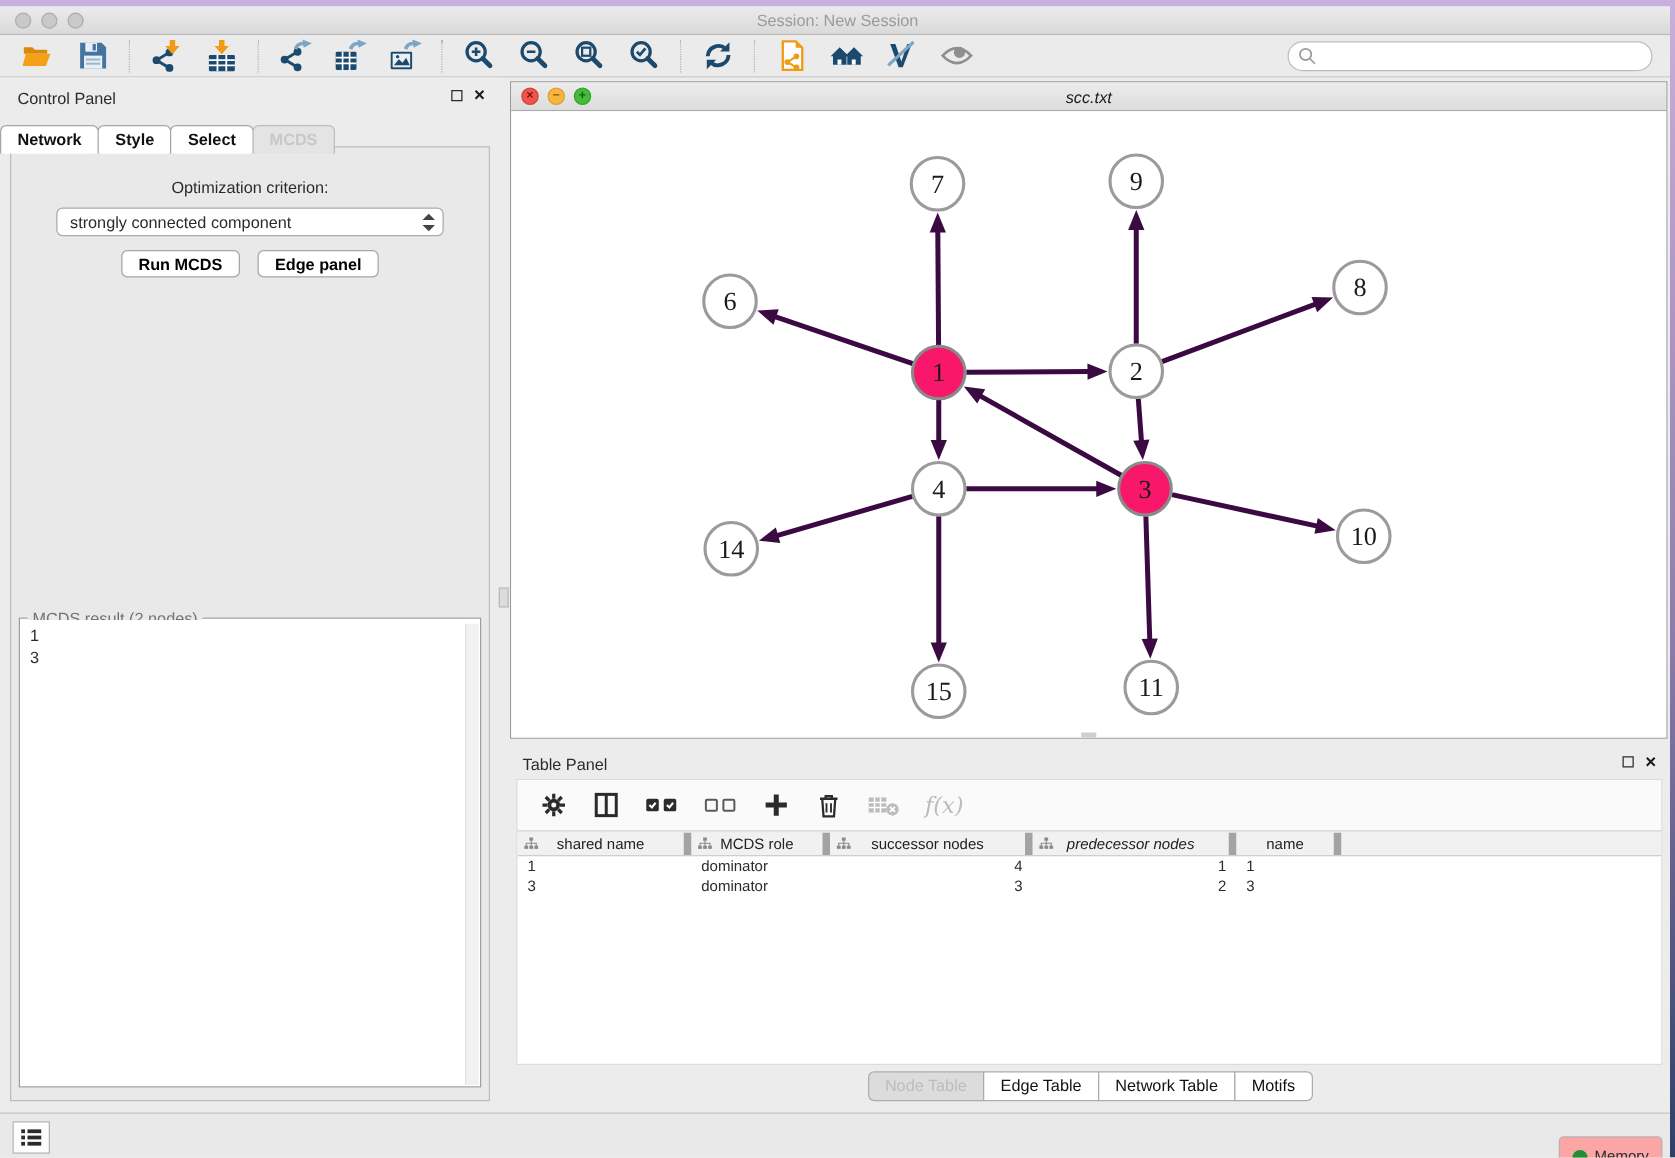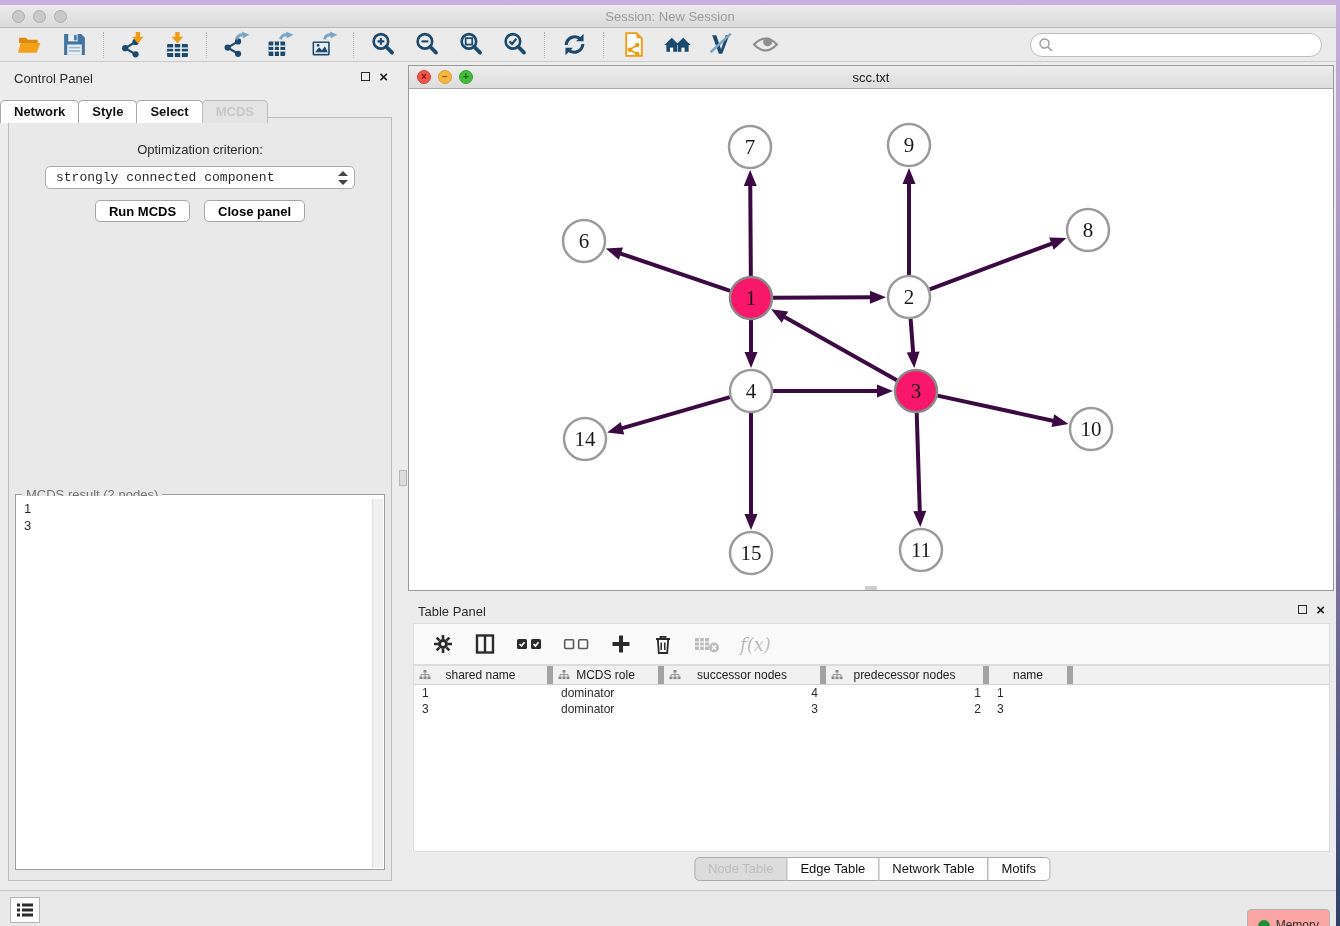--- a/index.html
+++ b/index.html
@@ -38,21 +38,21 @@
 
   .cp-tabs { display:flex; justify-content:flex-start; position:relative; z-index:2; margin-top:8px; }
   .cp-tab { border:1px solid #a6a6a6; border-bottom:none; background:#fff; padding:3px 13px 4px;
     font-size:13px; font-weight:bold; border-radius:5px 5px 0 0; margin-right:-1px; color:#111; }
   .cp-tab.active { background:#e4e4e4; color:#c8c8c8; border-color:#bdbdbd; }
 
   .cp-content { position:absolute; left:8px; right:8px; top:55px; bottom:7px; background:#e9e9e9;
     border:1px solid #bdbdbd; }
   .opt-label { text-align:center; margin-top:24px; font-size:13px; }
   .combo { position:relative; margin:9px 36px 0; height:23px; background:#fff; border:1px solid #ababab;
-    border-radius:5px; display:flex; align-items:center; padding-left:10px; font-size:13px;font-family:Liberation Mono, monospace; }
+    border-radius:5px; display:flex; align-items:center; padding-left:10px; font-size:13px; }
   .combo .stepper { position:absolute; right:6px; top:3px; width:10px; height:16px; }
   .combo .stepper:before, .combo .stepper:after { content:""; position:absolute; left:0; border-left:5px solid transparent; border-right:5px solid transparent; }
   .combo .stepper:before { top:1px; border-bottom:5px solid #444; }
   .combo .stepper:after { bottom:1px; border-top:5px solid #444; }
   .btn-row { display:flex; justify-content:center; gap:14px; margin-top:11px; }
   .push-btn { background:#fff; border:1px solid #a6a6a6; border-radius:5px; height:22px; padding:0 13px;
     font-size:13px; display:flex; align-items:center;font-weight:bold; }
 
   .groupbox { position:absolute; left:6px; right:6px; top:376px; bottom:10px; border:1px solid #9e9e9e; background:#fff; }
   .groupbox .gb-label { position:absolute; top:-8px; left:6px; background:#e9e9e9; padding:0 4px; font-size:13px; color:#737373; }
@@ -63,21 +63,21 @@
 
   
   .net-window { position:absolute; left:408px; top:65px; width:926px; height:526px; background:#fff; border:1px solid #9a9a9a; }
   .net-titlebar { height:23px; background:linear-gradient(#ededed,#dcdcdc); border-bottom:1px solid #ababab; position:relative; }
   .net-lights { position:absolute; left:8px; top:4px; display:flex; gap:7px; }
   .net-light { width:14px; height:14px; border-radius:50%; font-size:10px; font-weight:bold; display:flex;
     align-items:center; justify-content:center; line-height:1; }
   .nl-close { background:#ee554d; border:1px solid #d4423b; color:#7c150f; }
   .nl-min { background:#f6b53e; border:1px solid #dfa02e; color:#90591a; }
   .nl-zoom { background:#44bb3a; border:1px solid #35a42e; color:#1a5e13; }
-  .net-titlebar .nt-title { position:absolute; left:0; right:0; top:4px; text-align:center; font-size:13px; color:#1a1a1a; }
+  .net-titlebar .nt-title { position:absolute; left:0; right:0; top:4px; text-align:center; font-size:13px; color:#1a1a1a;font-style:italic; }
   .net-canvas { position:relative; width:924px; height:501px; background:#fff; overflow:hidden; }
   .net-resize-dot { position:absolute; left:50%; bottom:0; width:12px; height:4px; background:#cfcfcf; transform:translateX(-50%); }
 
   
   .table-panel { position:absolute; left:408px; top:595px; width:927px; height:293px; background:#ececec; }
   .tp-toolbar { position:absolute; left:5px; right:5px; top:28px; height:42px; background:#fafafa;
     border:1px solid #dcdcdc; display:flex; align-items:center; gap:20px; padding-left:18px; }
   .tp-btn { display:flex; align-items:center; justify-content:center; height:26px; }
   .tp-btn svg { display:block; }
   .tp-table { position:absolute; left:5px; right:5px; top:70px; bottom:36px; background:#fff; border:1px solid #dcdcdc; overflow:hidden; }
@@ -276,21 +276,21 @@
       <div class="cp-tab active">MCDS</div>
     </div>
   <div class="cp-content">
     <div class="opt-label">Optimization criterion:</div>
     <div class="combo">
       <span>strongly connected component</span>
       <span class="stepper"></span>
     </div>
     <div class="btn-row">
       <button class="push-btn">Run MCDS</button>
-      <button class="push-btn">Close panel</button>
+      <button class="push-btn">Edge panel</button>
     </div>
     <div class="groupbox">
       <span class="gb-label">MCDS result (2 nodes)</span>
       <div class="gb-text" id="mcds-result-text">1
 3</div>
       <div class="gb-scroll"></div>
     </div>
   </div>
 </div>
 
@@ -477,21 +477,21 @@
               <g fill="#8a8a8a">
                 <rect x="4.5" y="1" width="3" height="2.6"></rect>
                 <rect x="0.5" y="7.5" width="3" height="2.6"></rect>
                 <rect x="4.5" y="7.5" width="3" height="2.6"></rect>
                 <rect x="8.5" y="7.5" width="3" height="2.6"></rect>
               </g>
               <path d="M6 3.6v2M6 5.6h-4v1.9M6 5.6v1.9M6 5.6h4v1.9" stroke="#8a8a8a" stroke-width="0.9" fill="none"></path>
             </svg></span>
           <span>successor nodes</span>
         </div>
-        <div class="th" style="width: 163px;">
+        <div class="th" style="width: 163px; font-style: italic;">
           <span class="tree"><svg width="12" height="12" viewBox="0 0 12 12">
               <g fill="#8a8a8a">
                 <rect x="4.5" y="1" width="3" height="2.6"></rect>
                 <rect x="0.5" y="7.5" width="3" height="2.6"></rect>
                 <rect x="4.5" y="7.5" width="3" height="2.6"></rect>
                 <rect x="8.5" y="7.5" width="3" height="2.6"></rect>
               </g>
               <path d="M6 3.6v2M6 5.6h-4v1.9M6 5.6v1.9M6 5.6h4v1.9" stroke="#8a8a8a" stroke-width="0.9" fill="none"></path>
             </svg></span>
           <span>predecessor nodes</span>

